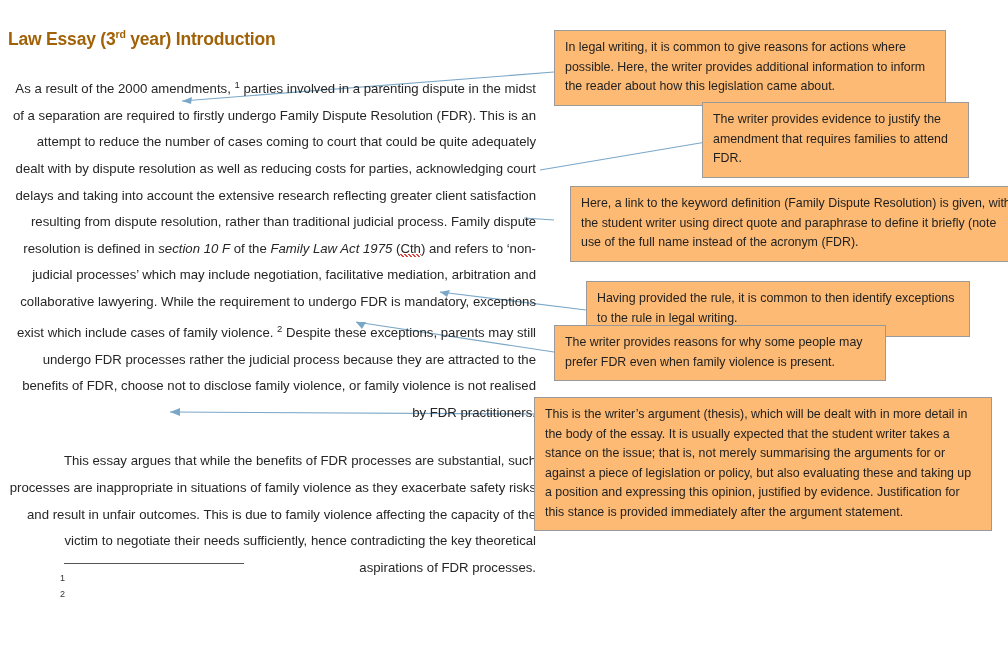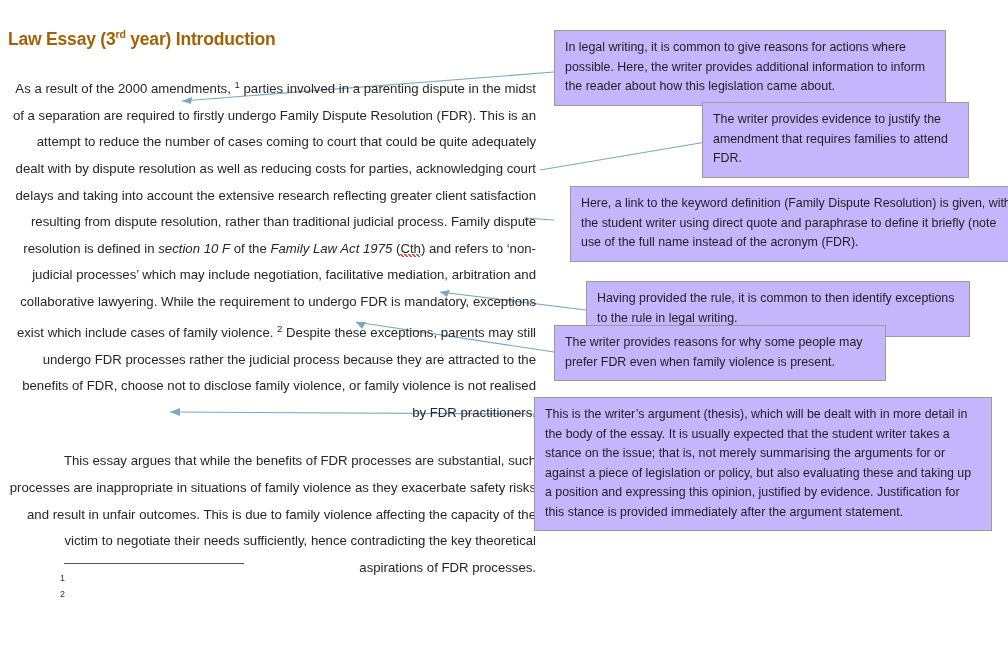--- a/index.html
+++ b/index.html
@@ -77,21 +77,21 @@
     color: #333;
   }
   #footnote-1 { left: 60px; top: 573px; }
   #footnote-2 { left: 60px; top: 589px; }
 
   
   .comment {
     position: absolute;
     box-sizing: border-box;
     border: 1px solid #9a9a9a;
-    background: #c4b5fd;
+    background: #fdba74;
     font-size: 12.4px;
     line-height: 19.5px;
     color: #1f1f1f;
     padding: 7px 10px 8px 10px;
   }
   #c1 { left: 554px; top: 30px;  width: 392px; }
   #c2 { left: 702px; top: 102px; width: 267px; }
   #c3 { left: 570px; top: 186px; width: 452px; }
   #c4 { left: 586px; top: 281px; width: 384px; }
   #c5 { left: 554px; top: 325px; width: 332px; padding-left: 10px; }

